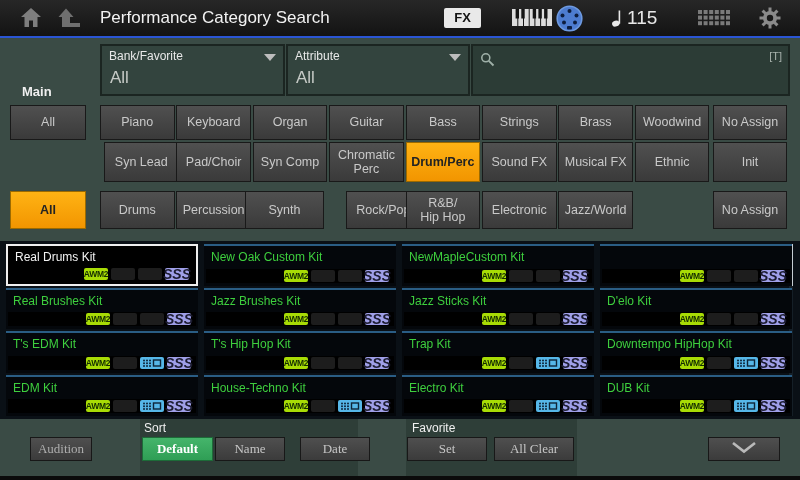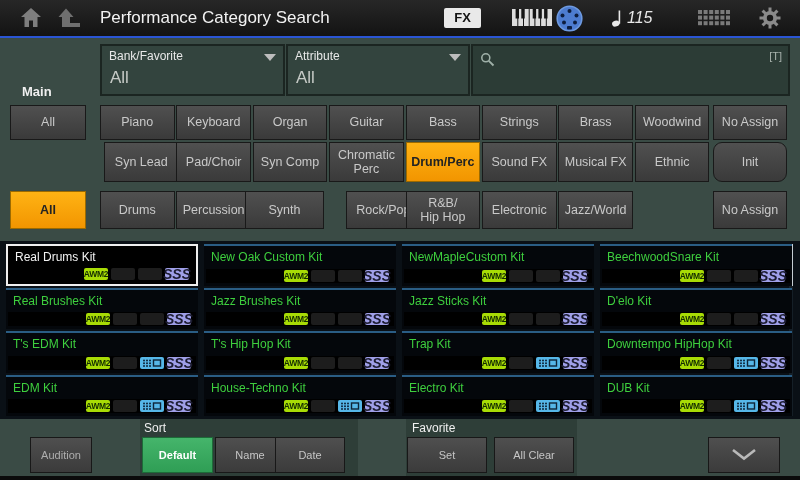--- a/index.html
+++ b/index.html
@@ -4,21 +4,21 @@
 <style>
   html,body{margin:0;padding:0;background:#000;}
   #screen{position:relative;width:800px;height:480px;background:#3a4b45;overflow:hidden;
           font-family:"Liberation Sans","DejaVu Sans",sans-serif;-webkit-font-smoothing:antialiased;}
   
   .topbar{position:absolute;left:0;top:0;width:800px;height:36px;background:linear-gradient(#272727,#131313);}
   .tb-icon{position:absolute;top:7px;}
   .title{position:absolute;left:100px;top:0;height:36px;line-height:36px;color:#f2f2f2;font-size:17px;}
   .fx-badge{position:absolute;left:444px;top:8px;width:37px;height:20px;background:#e9e9e9;border-radius:2px;
             color:#141414;font-size:13px;font-weight:bold;text-align:center;line-height:20px;}
-  .tempo-num{position:absolute;left:627px;top:0;height:36px;line-height:36px;color:#e8e8e8;font-size:16px;font-style:italic;}
+  .tempo-num{position:absolute;left:627px;top:0;height:36px;line-height:36px;color:#e8e8e8;font-size:19px;}
   .blue-line{position:absolute;left:0;top:36px;width:800px;height:2px;background:var(--line-blue,#2a55d4);}
   
   .fbox{position:absolute;top:44px;height:52px;background:#33443e;border:2px solid #1b2521;box-sizing:border-box;}
   .fbox.search{background:#2c3c36;}
   .flbl{position:absolute;left:7px;top:3px;font-size:12px;color:#e8e8e8;}
   .fval{position:absolute;left:8px;top:22px;font-size:17px;color:#c6cac6;}
   .caret{position:absolute;right:7px;top:8px;width:0;height:0;border-left:6px solid transparent;
          border-right:6px solid transparent;border-top:7px solid #bdbdbd;}
   .thint{position:absolute;right:6px;top:4px;font-size:11px;color:#a8b2ac;}
   .sicon{position:absolute;left:7px;top:6px;}
@@ -40,23 +40,23 @@
   .badge{width:24px;height:12px;border-radius:2px;display:flex;align-items:center;justify-content:center;box-sizing:border-box;flex:0 0 auto;}
   .badge.awm2{background:var(--awm2,#a8dc05);color:#142c00;font-size:8.5px;font-weight:bold;letter-spacing:-0.3px;}
   .badge.empty{background:#1d1d1d;}
   .badge.mc{background:var(--mc,#56b7e8);}
   .badge.sss{background:var(--sss,#9f9fe8);color:#1c1c30;font-size:14px;font-weight:bold;font-style:italic;}
   .vtrack{position:absolute;left:789px;top:3px;width:4px;height:172px;background:#151f27;}
   .vthumb{position:absolute;left:0;top:0;width:4px;height:42px;background:#c6ced4;}
   
   .panel{position:absolute;top:419px;height:57px;background:#2e3e38;}
   .plabel{position:absolute;top:421px;font-size:12px;color:#f0f0f0;}
-  .fbtn{position:absolute;top:437px;height:36px;display:flex;align-items:center;justify-content:center;
-        background:linear-gradient(#4f4f4f,#3b3b3b);border:1px solid #181818;color:#c6c6c6;font-size:11px;
-        box-sizing:border-box;cursor:pointer;}
+  .fbtn{position:absolute;top:437px;height:24px;display:flex;align-items:center;justify-content:center;
+        background:linear-gradient(#4f4f4f,#3b3b3b);border:1px solid #181818;color:#c6c6c6;font-size:13px;
+        box-sizing:border-box;cursor:pointer;font-family:Liberation Serif, serif;}
   .fbtn.green{background:linear-gradient(#45b56b,var(--green,#2f9e55));color:#fff;font-weight:bold;border-color:#1d6b38;}
   .bstrip{position:absolute;left:0;top:476px;width:800px;height:4px;background:#0b0b0b;}
 </style>
 </head>
 <body>
 
 <div id="screen">
 
   <div class="topbar">
     <span class="tb-icon" style="left:20px">
@@ -206,21 +206,20 @@
       <div class="cell" style="left: 402px; top: 3px; width: 192px; height: 41.5px;">
         <div class="nm">NewMapleCustom Kit</div>
         <div class="bbar">
           <div class="badge awm2">AWM2</div>
           <div class="badge empty"></div>
           <div class="badge empty"></div>
           <div class="badge sss">SSS</div>
         </div>
       </div>
       <div class="cell" style="left: 600px; top: 3px; width: 192px; height: 41.5px;">
-        <div class="nm">BeechwoodSnare Kit</div>
         <div class="bbar">
           <div class="badge awm2">AWM2</div>
           <div class="badge empty"></div>
           <div class="badge empty"></div>
           <div class="badge sss">SSS</div>
         </div>
       </div>
       <div class="cell" style="left: 6px; top: 46.5px; width: 192px; height: 41.5px;">
         <div class="nm">Real Brushes Kit</div>
         <div class="bbar">
@@ -437,21 +436,21 @@
     </div>
 
   <div class="panel" style="left:140px;width:218px"></div>
   <div class="panel" style="left:406px;width:171px"></div>
   <div class="plabel" style="left:144px">Sort</div>
   <div class="plabel" style="left:412px">Favorite</div>
   <div class="fbtn" style="left:30px;width:62px;color:#aeaeae">Audition</div>
   <div id="sort-buttons">
       <div class="fbtn green" style="left: 142px; width: 71px;">Default</div>
       <div class="fbtn" style="left: 215px; width: 70px;">Name</div>
-      <div class="fbtn" style="left: 275px; width: 70px;">Date</div>
+      <div class="fbtn" style="left: 300px; width: 70px;">Date</div>
     </div>
   <div class="fbtn" style="left:407px;width:80px">Set</div>
   <div class="fbtn" style="left:494px;width:80px">All Clear</div>
   <div class="fbtn" style="left:708px;width:72px">
     <span>
       <svg width="28" height="13" viewBox="0 0 28 13">
           <polyline points="3,2 14,10.5 25,2" fill="none" stroke="#b9b9b9" stroke-width="2.6"></polyline>
         </svg>
     </span>
   </div>
@@ -468,21 +467,21 @@
     <div class="cat-btn" style="left: 713px; top: 105px; width: 74px; height: 35px;">No Assign</div>
     <div class="cat-btn" style="left: 104px; top: 142px; width: 74.5px; height: 40px;">Syn Lead</div>
     <div class="cat-btn" style="left: 176.4px; top: 142px; width: 74.5px; height: 40px;">Pad/Choir</div>
     <div class="cat-btn" style="left: 252.8px; top: 142px; width: 74.5px; height: 40px;">Syn Comp</div>
     <div class="cat-btn" style="left: 329.2px; top: 142px; width: 74.5px; height: 40px;">Chromatic
 Perc</div>
     <div class="cat-btn orange" style="left: 405.6px; top: 142px; width: 74.5px; height: 40px;">Drum/Perc</div>
     <div class="cat-btn" style="left: 482px; top: 142px; width: 74.5px; height: 40px;">Sound FX</div>
     <div class="cat-btn" style="left: 558.4px; top: 142px; width: 74.5px; height: 40px;">Musical FX</div>
     <div class="cat-btn" style="left: 634.8px; top: 142px; width: 74.5px; height: 40px;">Ethnic</div>
-    <div class="cat-btn" style="left: 713px; top: 142px; width: 74px; height: 40px; border-radius: 9px;">Init</div>
+    <div class="cat-btn" style="left: 713px; top: 142px; width: 74px; height: 40px;">Init</div>
     <div class="cat-btn" style="left: 100px; top: 191px; width: 74.5px; height: 38px;">Drums</div>
     <div class="cat-btn" style="left: 176.4px; top: 191px; width: 74.5px; height: 38px;">Percussion</div>
     <div class="cat-btn" style="left: 245px; top: 191px; width: 79px; height: 38px;">Synth</div>
     <div class="cat-btn" style="left: 329.2px; top: 191px; width: 74.5px; height: 38px; margin-left: 17px;">Rock/Pop</div>
     <div class="cat-btn" style="left: 405.6px; top: 191px; width: 74.5px; height: 38px;">R&amp;B/
 Hip Hop</div>
     <div class="cat-btn" style="left: 482px; top: 191px; width: 74.5px; height: 38px;">Electronic</div>
     <div class="cat-btn" style="left: 558.4px; top: 191px; width: 74.5px; height: 38px;">Jazz/World</div>
     <div class="cat-btn" style="left: 713px; top: 191px; width: 74px; height: 38px;">No Assign</div>
   </div>

